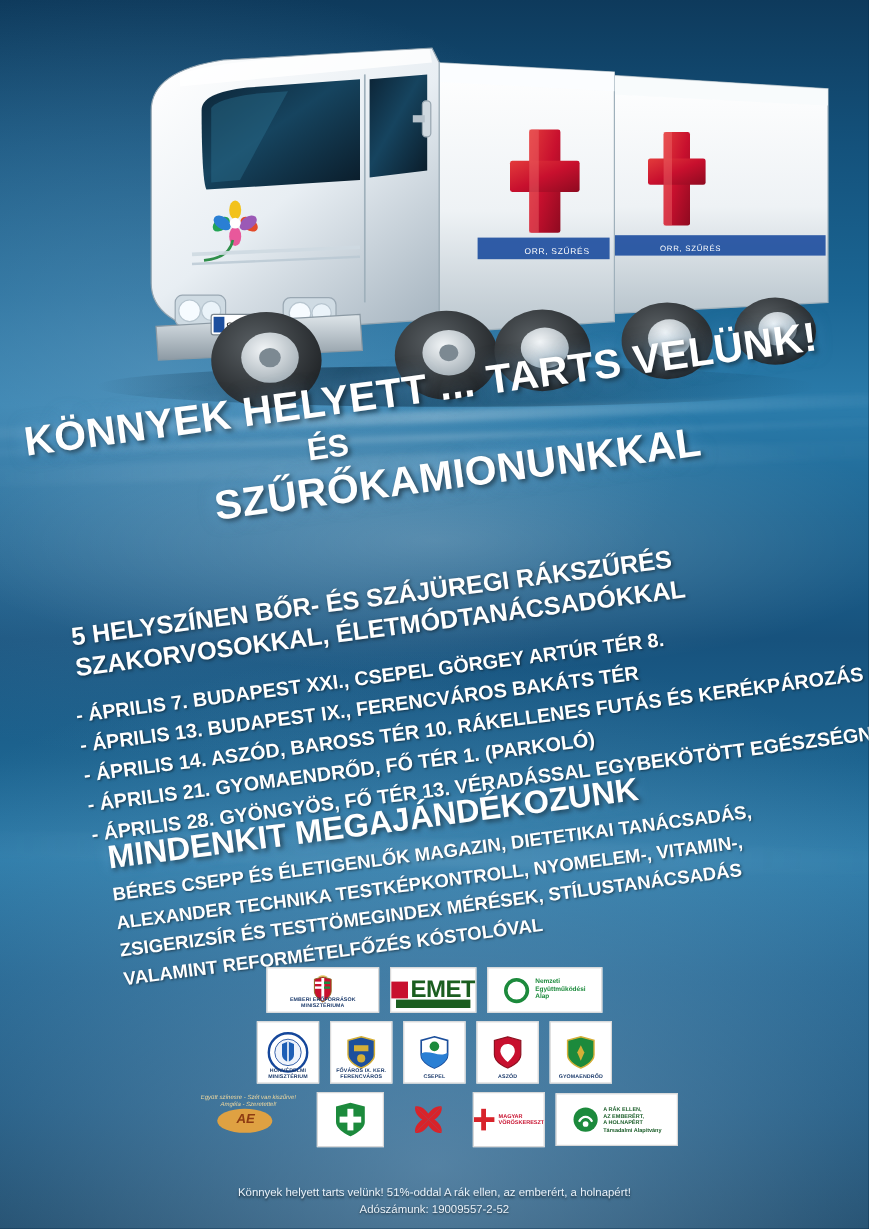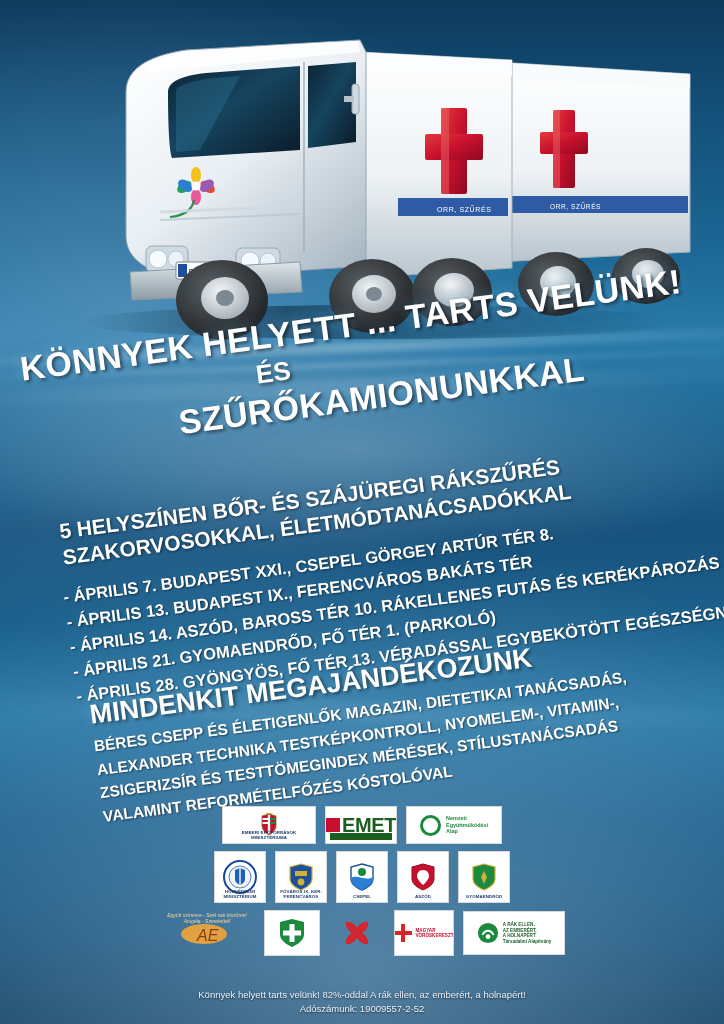--- a/index.html
+++ b/index.html
@@ -425,21 +425,21 @@
           <path d="M17 11 L20 17 L17 24 L14 17 Z" fill="#d4af37"></path>
         </svg>
         <div class="cap">GYOMAENDRŐD</div>
       </div>
     </div>
 
     <div class="logo-row r3">
       <div class="logo noborder m" style="width:96px;">
         <div style="position:relative;width:96px;height:46px;">
           <div style="position:absolute;left:22px;top:14px;width:46px;height:20px;border-radius:50%;background:#e8a33d;opacity:.95;"></div>
-          <div style="position:absolute;left:38px;top:17px;font-size:16px;font-weight:normal;color:#8d3b12;font-style:italic;">AE</div>
+          <div style="position:absolute;left:38px;top:17px;font-size:11px;font-weight:bold;color:#8d3b12;font-style:italic;">AE</div>
           <div style="position:absolute;left:0;top:2px;width:96px;font-size:5px;color:#f0d9a0;text-align:center;font-style:italic;white-space:pre-line;">Együtt színesre - Szét van kiszűrve!
 Amgéla - Szeretettel!</div>
         </div>
       </div>
 
       <div class="logo m">
         <svg width="34" height="34" viewBox="0 0 34 34">
           <path d="M17 3 L29 6 L29 19 C29 26 17 31 17 31 C17 31 5 26 5 19 L5 6 Z" fill="#1c8a3c"></path>
           <rect x="14.5" y="8" width="5" height="18" fill="#ffffff"></rect>
           <rect x="8" y="14.5" width="18" height="5" fill="#ffffff"></rect>
@@ -473,17 +473,17 @@
           <div style="font-size:4.6px;line-height:1.2;color:#1c5e2a;font-weight:bold;white-space:pre-line;text-align:left;">A RÁK ELLEN,
 AZ EMBERÉRT,
 A HOLNAPÉRT
 Társadalmi Alapítvány</div>
         </div>
       </div>
     </div>
   </div>
 
   <div id="footer">
-    <div>Könnyek helyett tarts velünk! 82%-oddal A rák ellen, az emberért, a holnapért!</div>
+    <div>Könnyek helyett tarts velünk! 51%-oddal A rák ellen, az emberért, a holnapért!</div>
     <div>Adószámunk: 19009557-2-52</div>
   </div>
 
 </div>
 
 </body></html>

